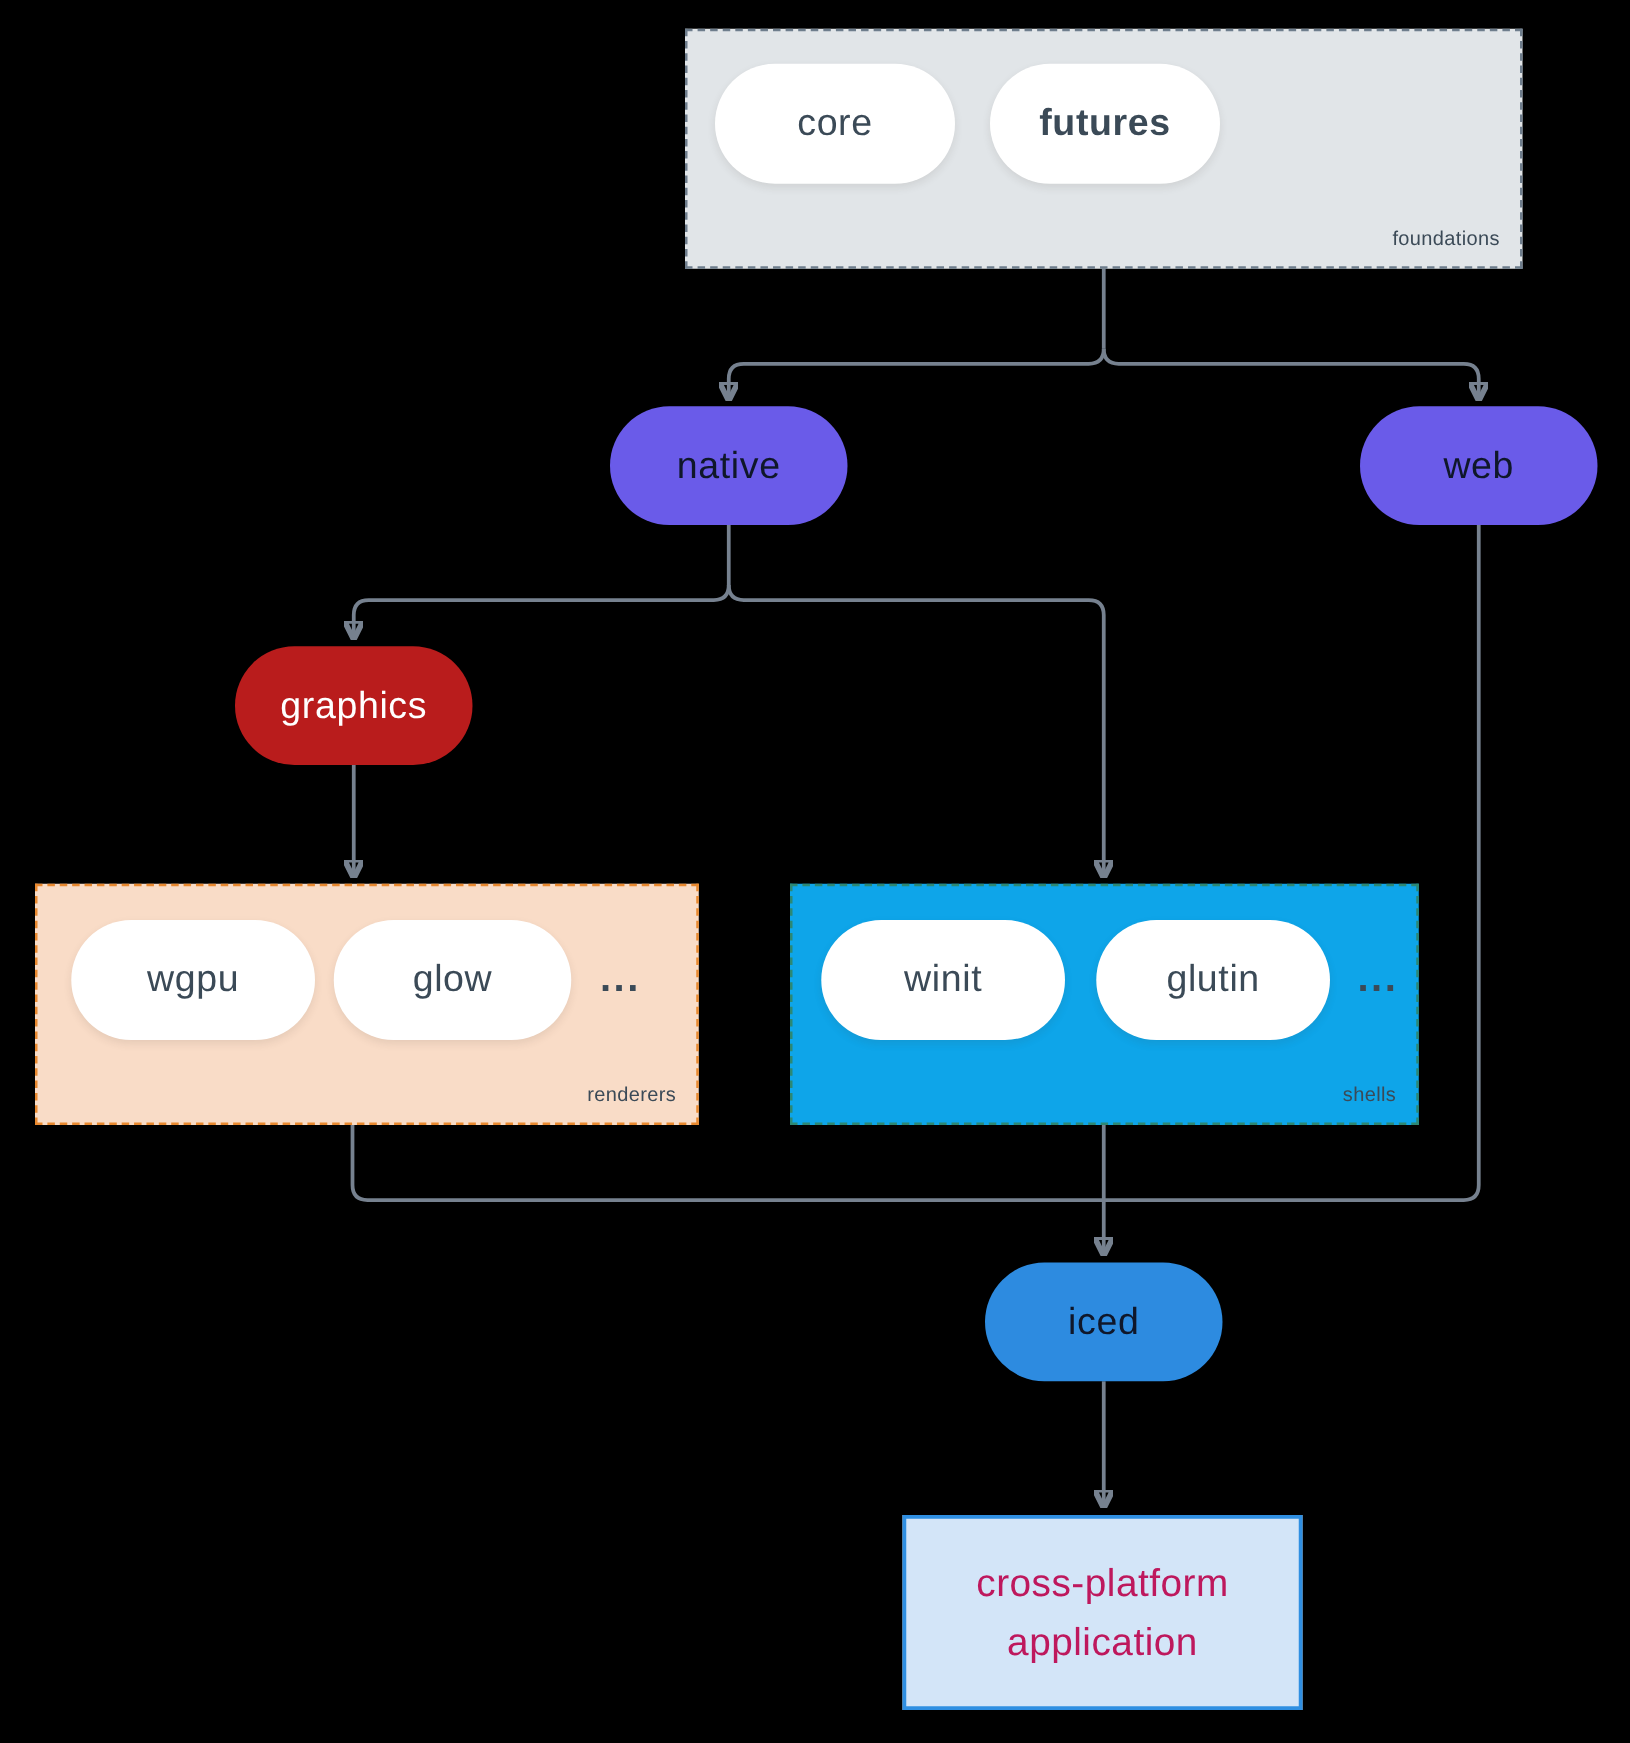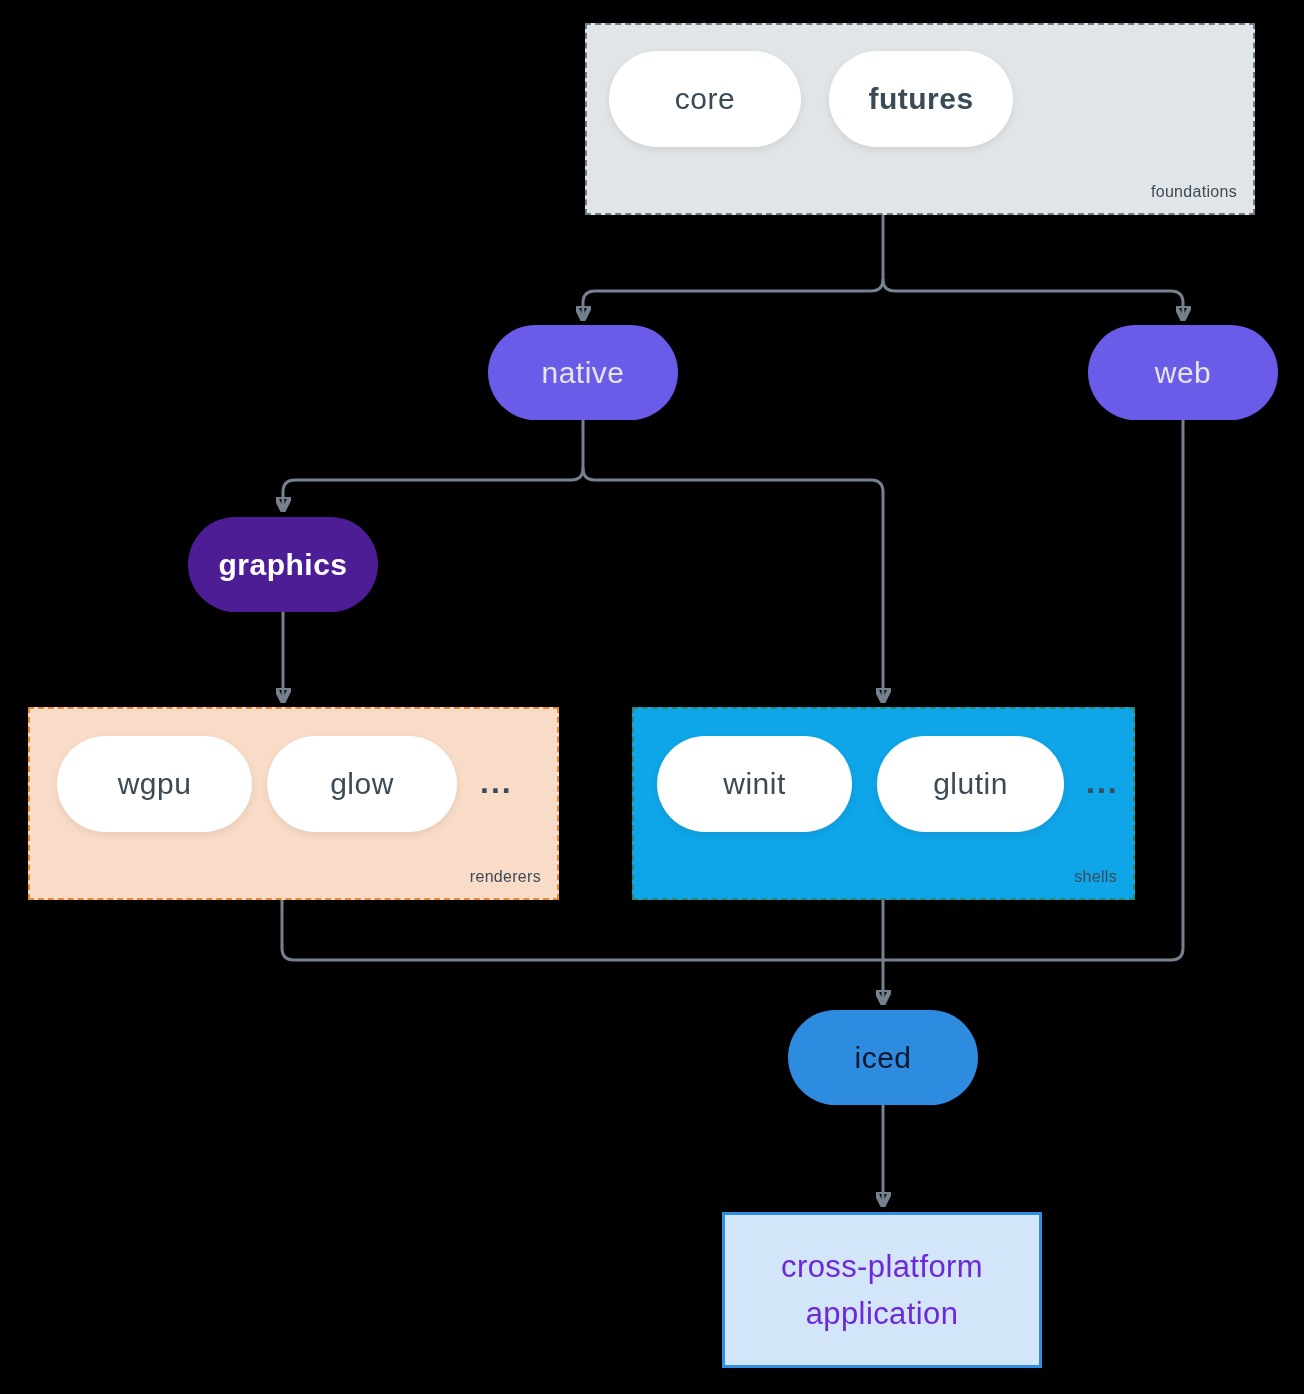--- a/index.html
+++ b/index.html
@@ -9,46 +9,46 @@
   }
   .wires{position:absolute;left:0;top:0;width:1304px;height:1394px;z-index:1;}
   .wires path{stroke:#76818f;stroke-width:3;fill:none;}
   .node,.groupbox{position:absolute;z-index:2;box-sizing:border-box;}
 
   .pill{
     display:flex;align-items:center;justify-content:center;
     border-radius:60px;font-size:30px;letter-spacing:.5px;
   }
   .pill.white{background:#ffffff;color:#3b4a57;box-shadow:0 3px 7px rgba(60,50,40,.10);}
-  .pill.purple{background:#6a5be9;color:#e5e5e5;}
-  .pill.orange{background:#4c1d95;color:#ffffff;font-weight:bold;}
+  .pill.purple{background:#6a5be9;color:#0f172a;}
+  .pill.orange{background:#b91c1c;color:#ffffff;}
   .pill.blue{background:#2d8be0;color:#0f172a;}
 
   .groupbox{border:2px dashed;}
   .groupbox .inner-pill{position:absolute;height:96px;border-radius:48px;}
   .groupbox .ellipsis{
     position:absolute;color:#3b4a57;font-size:32px;font-weight:bold;letter-spacing:2px;
   }
   .group-label{
     position:absolute;right:16px;bottom:12px;color:#3b4a57;font-size:16px;letter-spacing:.3px;
   }
-  .foundations{left:548px;top:23px;width:670px;height:192px;background:#e1e5e8;border-color:#6e7d8c;margin-left:37px;}
+  .foundations{left:548px;top:23px;width:670px;height:192px;background:#e1e5e8;border-color:#6e7d8c;}
   .renderers{left:28px;top:707px;width:531px;height:193px;background:#f9dcc7;border-color:#e9892f;}
   .shells{left:632px;top:707px;width:503px;height:193px;background:#0ea5e9;border-color:#2d8873;}
 
   .native{left:488px;top:325px;width:190px;height:95px;}
   .web{left:1088px;top:325px;width:190px;height:95px;}
   .graphics{left:188px;top:517px;width:190px;height:95px;}
   .iced{left:788px;top:1010px;width:190px;height:95px;}
 
   .appbox{
     left:722px;top:1212px;width:320px;height:156px;
     background:#d3e5f8;border:3px solid #2f8fe2;
     display:flex;flex-direction:column;align-items:center;justify-content:center;
-    color:#6d28d9;font-size:31px;line-height:47px;letter-spacing:.4px;
+    color:#be185d;font-size:31px;line-height:47px;letter-spacing:.4px;
   }
 </style>
 </head>
 <body>
 
 <div class="stage">
 
   <svg class="wires" viewBox="0 0 1304 1394" xmlns="http://www.w3.org/2000/svg">
     <defs>
       <marker id="arrow" viewBox="0 0 10 10" refX="7.5" refY="5" markerWidth="5" markerHeight="5" orient="auto">

